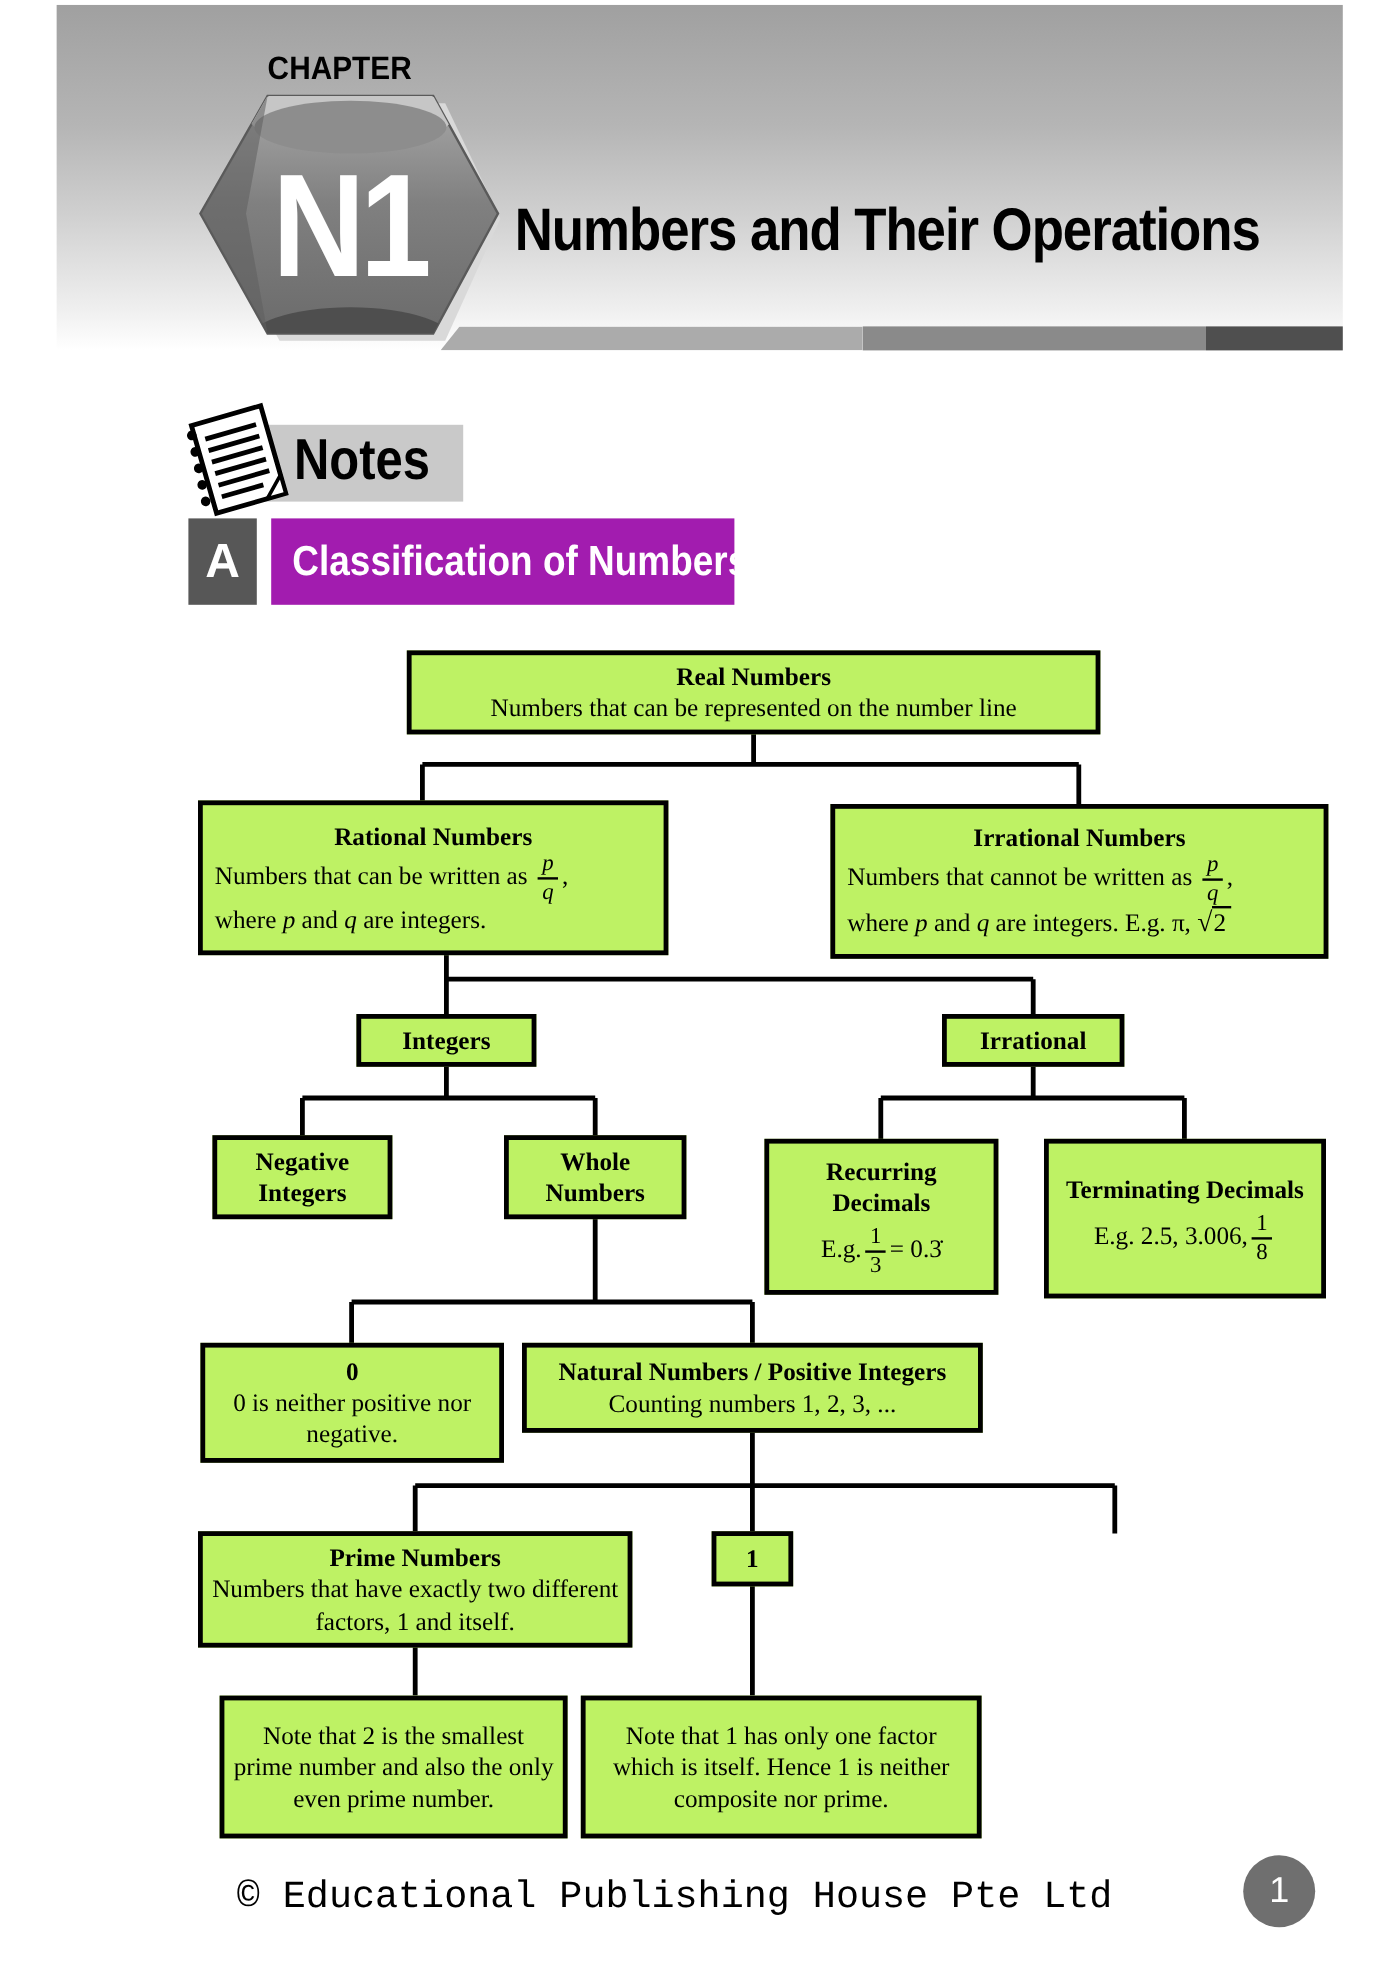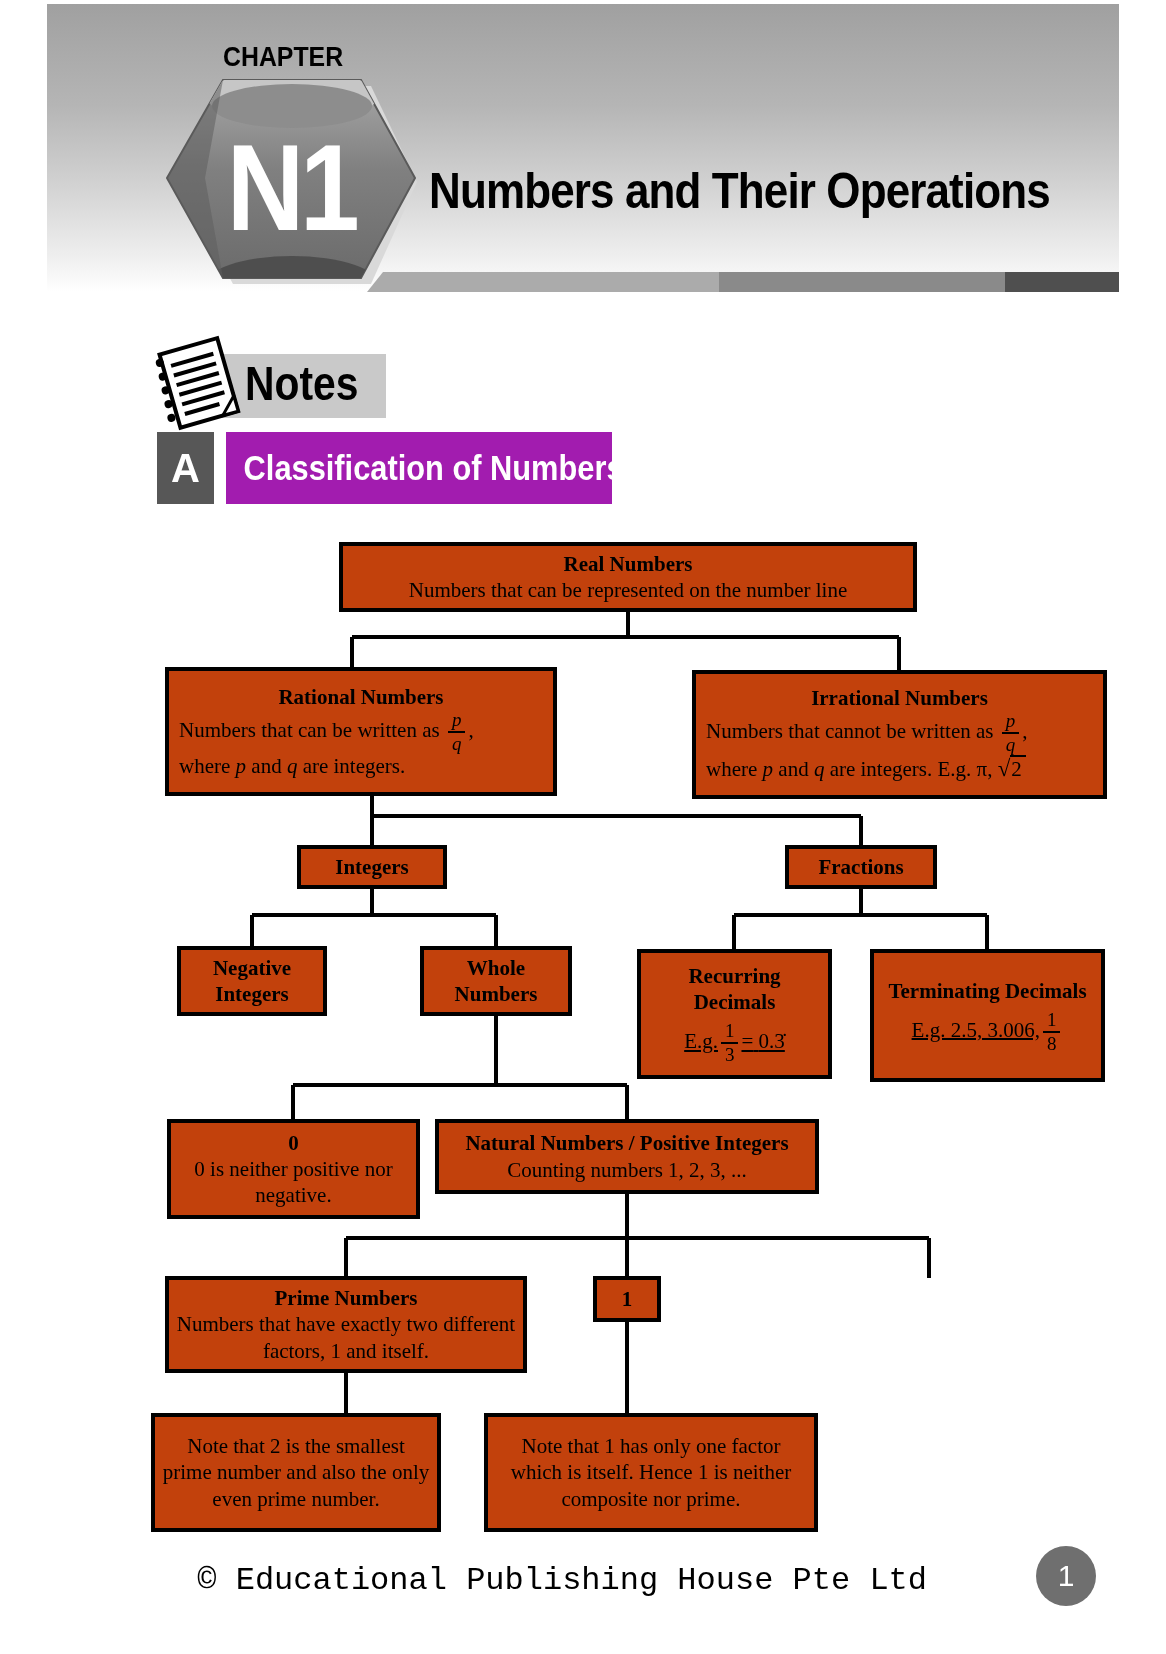--- a/index.html
+++ b/index.html
@@ -57,33 +57,33 @@
   }
   .sec-bar {
     position:absolute; left:179px; top:428px; width:386px; height:72px;
     background:#a21caf; color:#fff; display:flex; align-items:center;
     font-family:"Liberation Sans","DejaVu Sans",sans-serif; font-weight:bold; font-size:35px;
   }
   .sec-bar span { transform:scaleX(0.88); transform-origin:left center; white-space:nowrap; padding-left:20px; }
   
   .connectors { position:absolute; left:0; top:0; width:1166px; height:1654px; }
   .box {
-    position:absolute; background:#c2410c; border:4px solid #000;
+    position:absolute; background:#bef264; border:4px solid #000;
     display:flex; flex-direction:column; align-items:center; justify-content:center;
     text-align:center; font-size:21px; line-height:1.24; padding:2px 6px;
   }
   .bt { font-weight:bold; }
   .bd-left { text-align:left; width:100%; padding-left:4px; }
   .it { font-style:italic; }
   .frac { display:inline-block; vertical-align:middle; text-align:center; line-height:1.05; font-size:19px; margin:0 3px; }
   .frac .num { display:block; border-bottom:2px solid #000; padding:0 4px 1px; }
   .frac .den { display:block; padding:1px 4px 0; }
   .sqrt-sym { font-size:23px; }
   .sqrt-val { border-top:2px solid #000; padding:0 4px 0 1px; }
-  .eg-line { margin-top:6px;text-decoration:underline; }
+  .eg-line { margin-top:6px; }
   
   .footer-copy {
     position:absolute; right:192px; top:1558px;
     font-family:Liberation Mono, monospace; font-size:32px; white-space:nowrap;
   }
   .page-badge {
     position:absolute; left:989px; top:1542px; width:60px; height:60px; border-radius:50%;
     background:#6f6f6f; color:#fff; display:flex; align-items:center; justify-content:center;
     font-family:"Liberation Sans","DejaVu Sans",sans-serif; font-size:30px;
   }
@@ -191,21 +191,21 @@
       <span>Numbers that cannot be written as </span><span class="frac"><span class="num it">p</span><span class="den it">q</span></span><span>,</span><br>
       <span>where </span><span class="it">p</span><span> and </span><span class="it">q</span><span> are integers. E.g. π, </span><span class="sqrt-sym">√</span><span class="sqrt-val">2</span>
     </div>
   </div>
 
   <div class="box" style="left:250px; top:841px; width:150px; height:44px;">
     <div class="bt">Integers</div>
   </div>
 
   <div class="box" style="left:738px; top:841px; width:152px; height:44px;">
-    <div class="bt">Fractions</div>
+    <div class="bt">Irrational</div>
   </div>
 
   <div class="box" style="left:373px; top:942px; width:152px; height:70px;">
     <div class="bt">Whole Numbers</div>
   </div>
 
   <div class="box" style="left:130px; top:942px; width:150px; height:70px;">
     <div class="bt">Negative Integers</div>
   </div>
 
@@ -236,21 +236,21 @@
   <div class="box" style="left:118px; top:1272px; width:362px; height:97px;">
     <div class="bt">Prime Numbers</div>
     <div>Numbers that have exactly two different factors, 1 and itself.</div>
   </div>
 
   <div class="box" style="left:546px; top:1272px; width:68px; height:46px;">
     <div class="bt">1</div>
   </div>
 
 
-  <div class="box" style="left:104px; top:1409px; width:290px; height:119px;">
+  <div class="box" style="left:136px; top:1409px; width:290px; height:119px;">
     <div>Note that 2 is the smallest prime number and also the only even prime number.</div>
   </div>
 
   <div class="box" style="left:437px; top:1409px; width:334px; height:119px;">
     <div>Note that 1 has only one factor which is itself. Hence 1 is neither composite nor prime.</div>
   </div>
 
   <div class="footer-copy">© Educational Publishing House Pte Ltd</div>
   <div class="page-badge">1</div>
 

